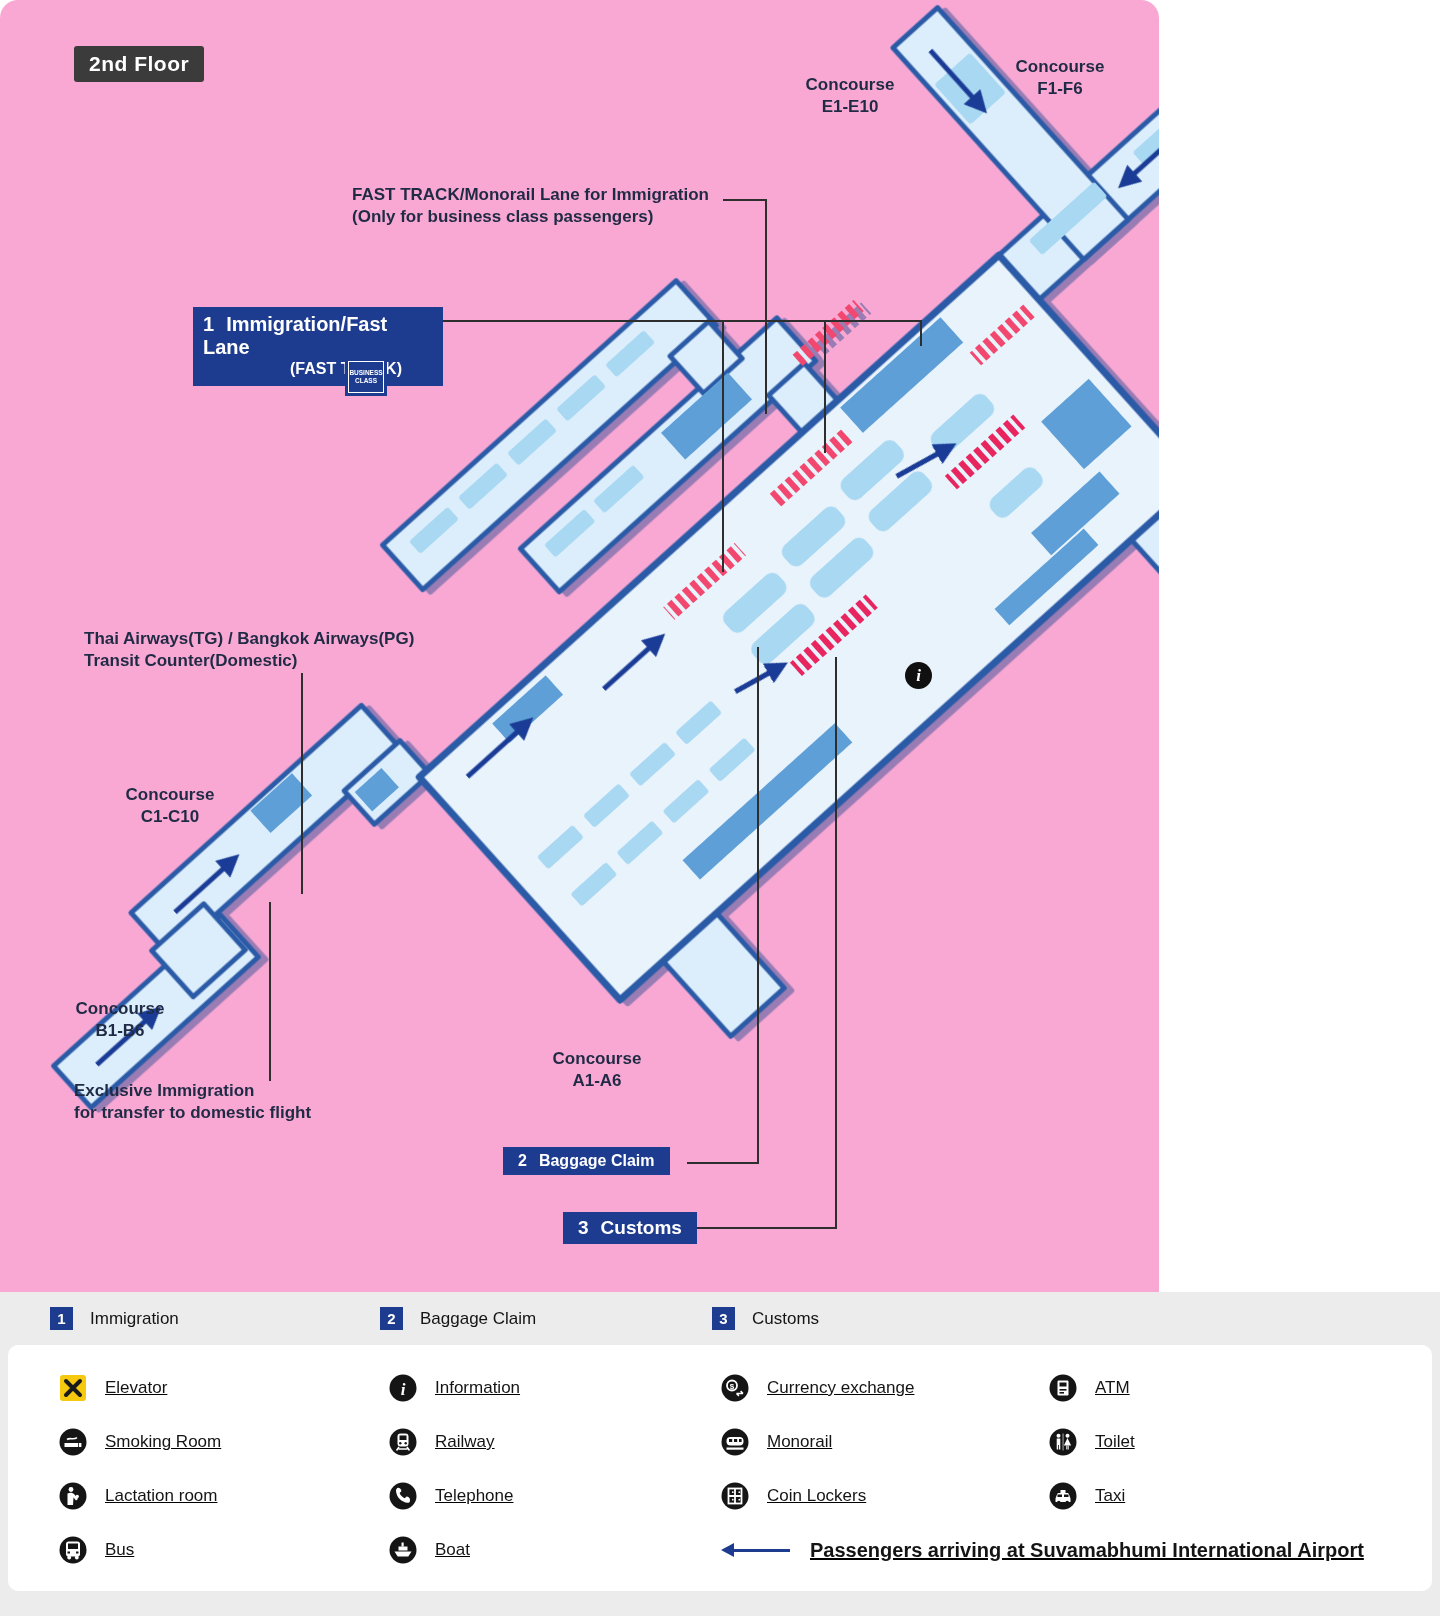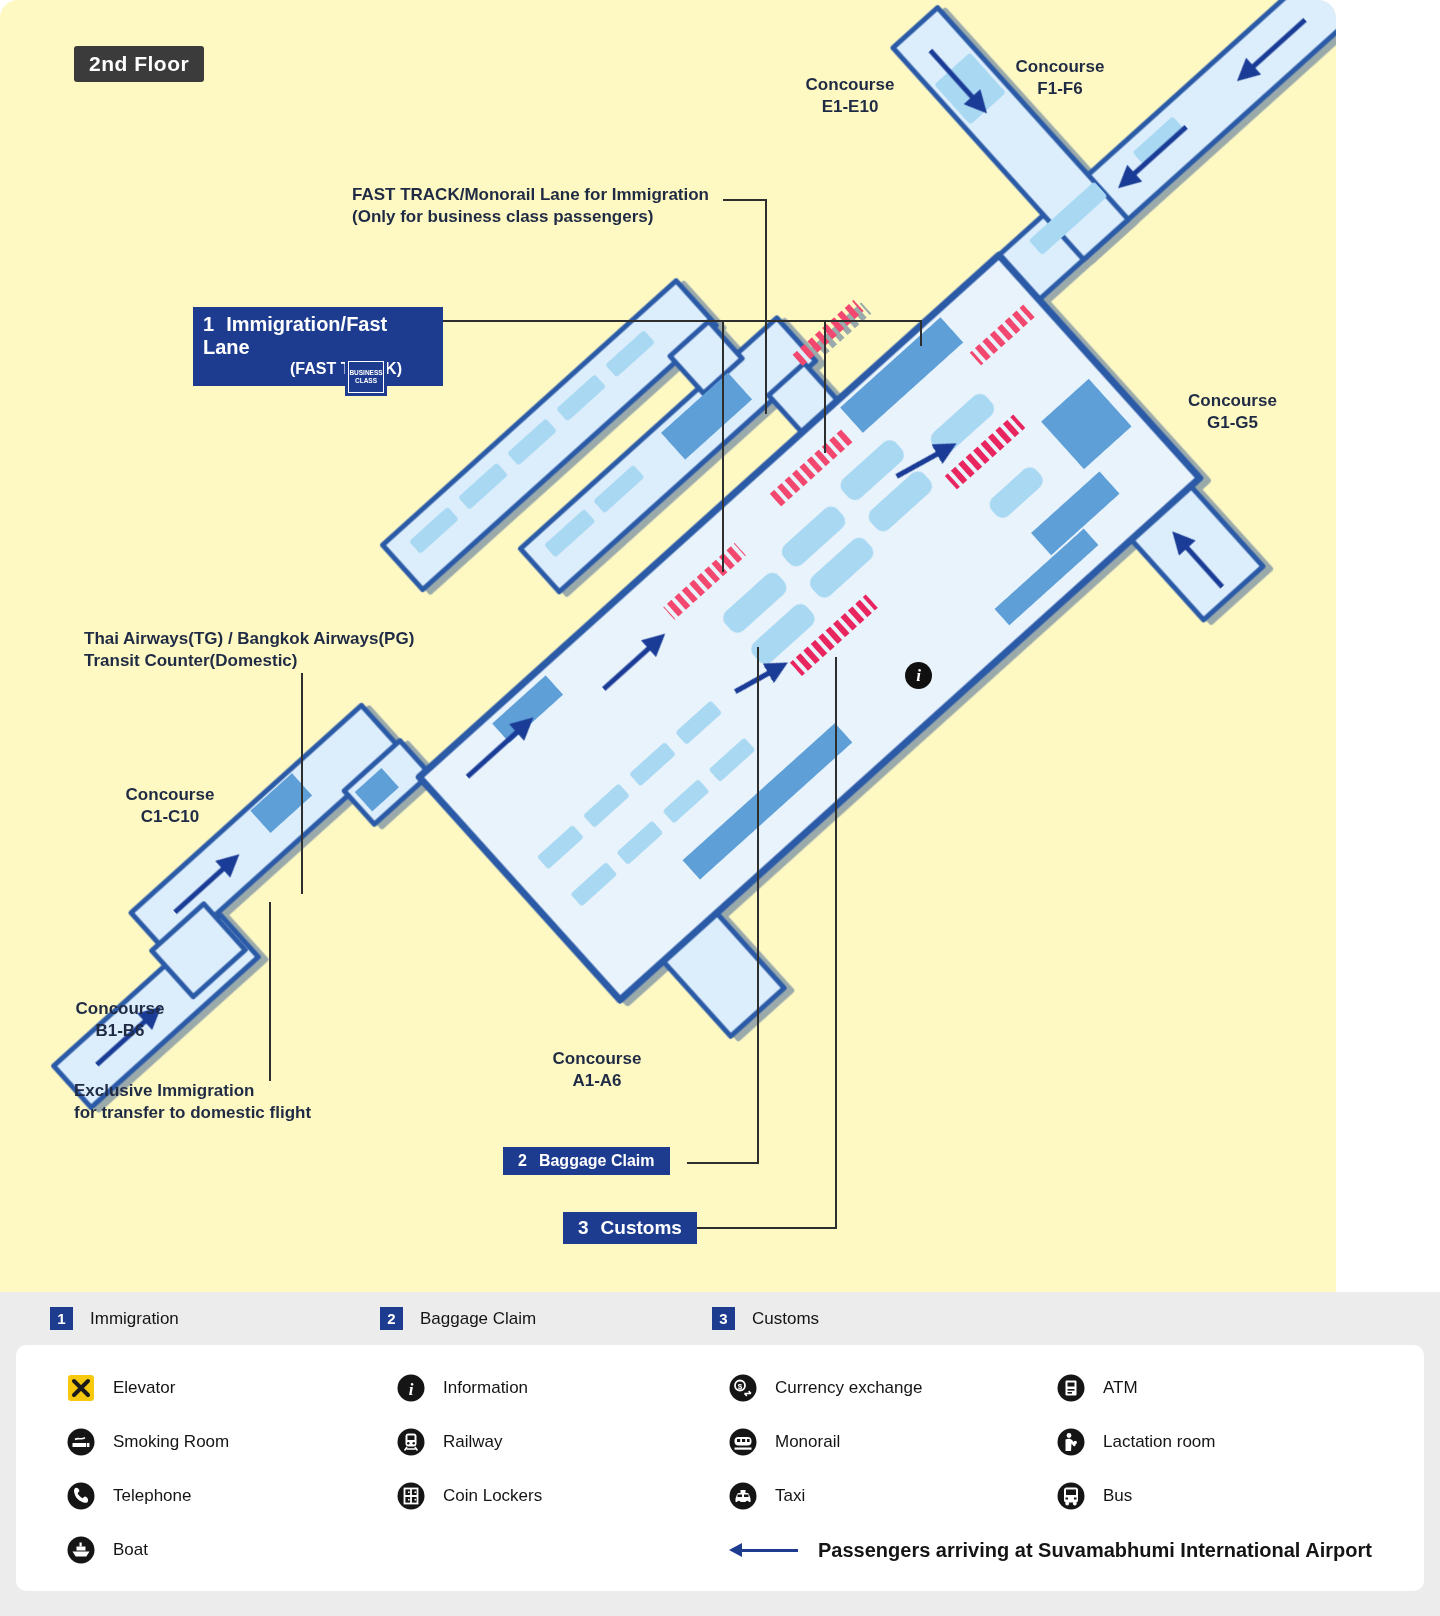--- a/index.html
+++ b/index.html
@@ -1,21 +1,21 @@
 <!DOCTYPE html>
 <html><head>
 <meta charset="utf-8">
 <style>
   * { box-sizing: border-box; margin: 0; padding: 0; }
   html,body { width: 1440px; background: #ffffff; }
   body { font-family: "Liberation Sans", sans-serif; }
   .page { position: relative; width: 1440px; height: 1616px; overflow: hidden; display: flex; flex-direction: column; background: #ffffff; }
 
   
-  .map-area { position: relative; flex: 0 0 1292px; width: 1336px; background: #fef9c3; border-radius: 18px 18px 0 0; overflow: hidden; padding-left: 38px; }
+  .map-area { position: relative; flex: 0 0 1292px; width: 1159px; background: #f9a8d4; border-radius: 18px 18px 0 0; overflow: hidden; padding-left: 38px; }
   .map-svg { position: absolute; left: 0; top: 0; width: 1440px; height: 1292px; }
 
   .floor-badge { position: absolute; left: 74px; top: 46px; background: #3b3b3b; color: #fff;
     font-size: 21px; font-weight: 700; padding: 6px 15px; border-radius: 3px; letter-spacing: .5px; }
 
   .map-label { position: absolute; color: #1F2A44; font-weight: 700; font-size: 17px; line-height: 1.3; }
   .center { text-align: center; }
   .lbl-e { left: 770px; top: 74px;  width: 160px; }
   .lbl-f { left: 985px; top: 56px;  width: 150px; }
   .lbl-g { left: 1150px; top: 390px; width: 165px; }
@@ -57,22 +57,22 @@
 
   
   .legend-band { flex: 1; background: #ECECEC; }
   .legend-numbered { display: grid; grid-template-columns: 330px 332px 328px 1fr; align-items: center;
     padding: 15px 0 15px 50px; }
   .num-item { display: flex; align-items: center; gap: 17px; }
   .num-box { width: 23px; height: 23px; background: #1D3C8F; color: #fff; font-size: 15px; font-weight: 700;
     display: flex; align-items: center; justify-content: center; flex: 0 0 23px; }
   .num-label, .legend-label { font-size: 17px; color: #141414; }
 
-  .legend-card { background: #ffffff; border-radius: 10px; margin: 0 16px 8px; padding: 16px 0 14px 50px;
-    display: grid; grid-template-columns: 330px 332px 328px 1fr; grid-auto-rows: 54px; align-items: center; }
+  .legend-card { background: #ffffff; border-radius: 10px; margin: 0 8px 8px; padding: 16px 0 14px 50px;
+    display: grid; grid-template-columns: 330px 332px 328px 1fr; grid-auto-rows: 54px; align-items: center; text-decoration: underline; }
   .legend-item { display: flex; align-items: center; gap: 17px; }
   .legend-item .icon { width: 30px; height: 30px; flex: 0 0 30px; }
   .icon svg { display: block; width: 30px; height: 30px; }
   .arrival-cell { grid-column: 3 / span 2; display: flex; align-items: center; gap: 20px; }
   .arrow-left { position: relative; width: 56px; height: 3px; background: #1D3C8F; margin-left: 14px; }
   .arrow-left::before { content: ""; position: absolute; left: -13px; top: -6px; width: 0; height: 0;
     border: 7.5px solid transparent; border-left: 0; border-right: 13px solid #1D3C8F; }
   .arrival-text { font-size: 20px; font-weight: 700; color: #141414; }
 </style>
 </head>
@@ -338,20 +338,37 @@
               <circle cx="15" cy="15" r="13.5" fill="#151515"></circle>
               <rect x="6.5" y="10" width="17" height="8.5" rx="4" fill="#fff"></rect>
               <rect x="9" y="12" width="3.2" height="3" fill="#151515"></rect>
               <rect x="14" y="12" width="3.2" height="3" fill="#151515"></rect>
               <rect x="19" y="12" width="2.6" height="3" fill="#151515"></rect>
               <rect x="6.5" y="20.5" width="17" height="2.2" fill="#fff"></rect>
             </svg>
         </span>
         <span class="legend-label">Monorail</span>
       </div>
+      <div class="legend-item">
+        <span class="icon">
+          <svg viewBox="0 0 30 30">
+              <circle cx="15" cy="15" r="13.5" fill="#151515"></circle>
+              <circle cx="10.5" cy="8.8" r="2" fill="#fff"></circle>
+              <rect x="8.7" y="11.5" width="3.6" height="6.5" fill="#fff"></rect>
+              <rect x="8.7" y="18" width="1.4" height="4.5" fill="#fff"></rect>
+              <rect x="10.9" y="18" width="1.4" height="4.5" fill="#fff"></rect>
+              <circle cx="19.5" cy="8.8" r="2" fill="#fff"></circle>
+              <path d="M19.5 11 l3.6 7.5 h-7.2 z" fill="#fff"></path>
+              <rect x="18.3" y="18.5" width="1" height="4" fill="#fff"></rect>
+              <rect x="19.7" y="18.5" width="1" height="4" fill="#fff"></rect>
+              <rect x="14.6" y="6.5" width="0.9" height="17" fill="#fff" opacity="0.7"></rect>
+            </svg>
+        </span>
+        <span class="legend-label">Toilet</span>
+      </div>
 
       <div class="legend-item">
         <span class="icon">
           <svg viewBox="0 0 30 30">
               <circle cx="15" cy="15" r="13.5" fill="#151515"></circle>
               <circle cx="13" cy="8.5" r="2.4" fill="#fff"></circle>
               <path d="M9.5 12.5 c2.5 -1.5 5.5 -1 7 1 l3.5 4.5 -2 1.6 -2.5 -3.1 -0.5 7.5 h-5.5 z" fill="#fff"></path>
               <circle cx="19.2" cy="15.5" r="1.7" fill="#fff"></circle>
             </svg>
         </span>

